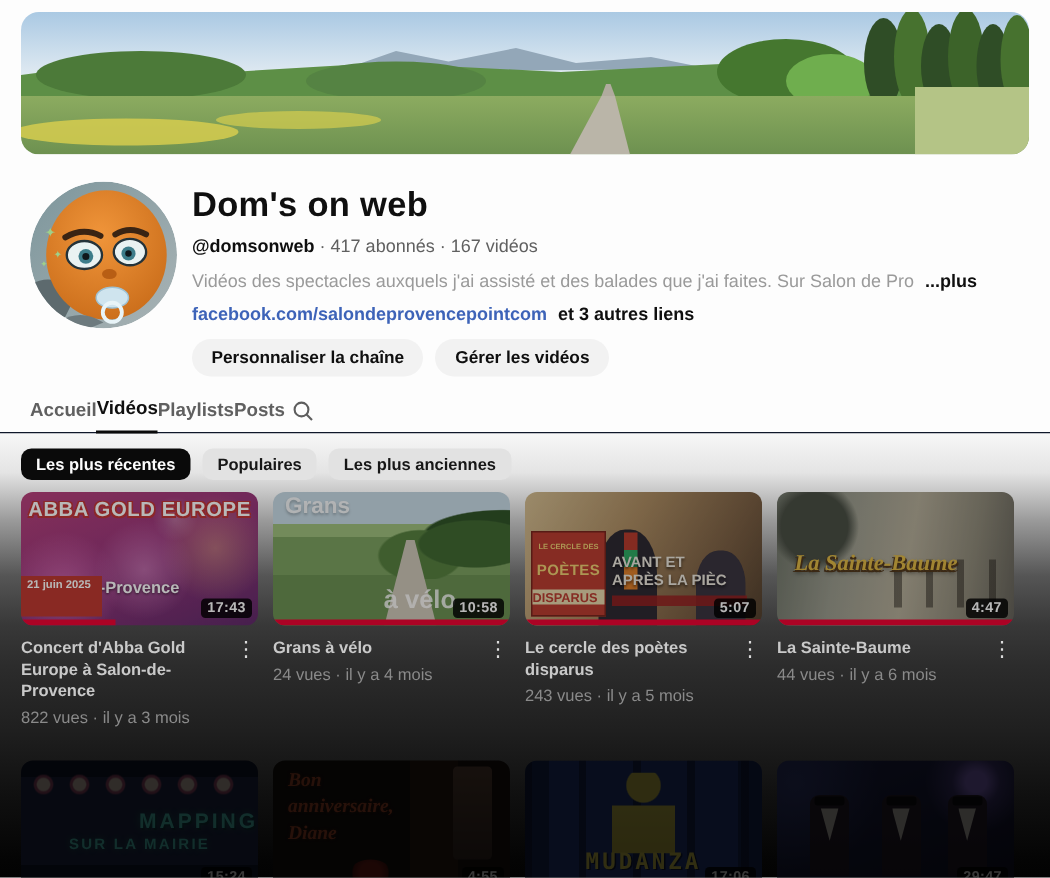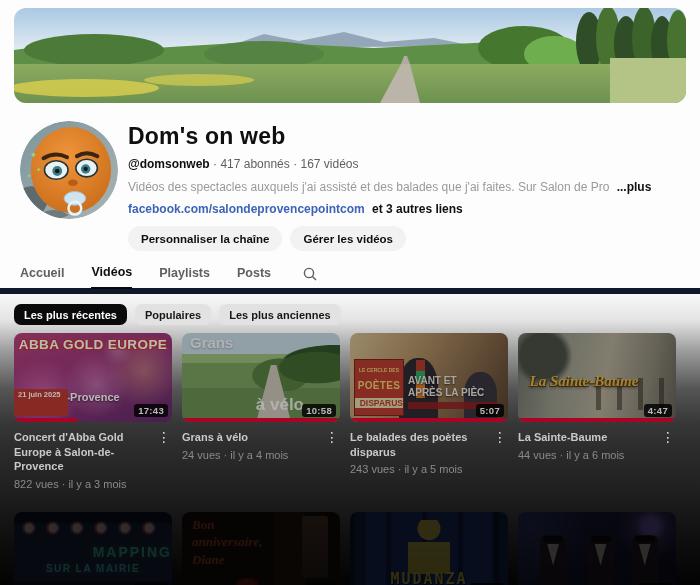--- a/index.html
+++ b/index.html
@@ -22,21 +22,21 @@
   .ch-desc .fade { color:#9a9a9a; }
   .ch-desc .more { font-weight:700; color:#0f0f0f; margin-left:4px; cursor:pointer; }
   .ch-links { margin-top:8px; font-size:12px; }
   .ch-links .link { color:#3d63b8; font-weight:700; text-decoration:none; cursor:pointer; }
   .ch-links .rest { color:#0f0f0f; font-weight:700; margin-left:4px; }
   .ch-buttons { margin-top:10px; display:flex; gap:8px; }
   .pill-btn { border:none; background:#f2f2f2; color:#0f0f0f; font-weight:700; font-size:11.5px;
     height:25px; padding:0 13px; border-radius:13px; cursor:pointer; font-family:inherit; }
 
   
-  .tabs { display:flex; align-items:flex-end; gap:27px; padding:14px 20px 0; border-bottom:6px solid #0f172a; }
+  .tabs { display:flex; align-items:flex-end; padding:14px 20px 0; border-bottom:1px solid #0f172a; }
   .tab { font-size:12.5px; font-weight:600; color:#606060; padding-bottom:8px; cursor:pointer; }
   .tab.active { color:#0f0f0f; font-weight:700; border-bottom:2px solid #0a0a0a; margin-bottom:-1px; }
   .tab-search { padding-bottom:6px; margin-left:4px; cursor:pointer; display:flex; }
 
   
   .dim-section { height:312px;
     background:linear-gradient(180deg,#f7f7f7 0px,#e4e4e4 26px,#9a9a9a 58px,#555 95px,
       #383838 128px,#2c2c2c 155px,#202020 195px,#101010 240px,#040404 285px,#000 312px); }
 
   .chips { display:flex; gap:8px; padding:10px 14px 0; }
@@ -87,21 +87,21 @@
   .t3::before { content:""; position:absolute; left:31%; bottom:0; width:25%; height:72%;
       background:#2e2a33; border-radius:45% 45% 0 0; }
   .t3::after { content:""; position:absolute; right:7%; bottom:0; width:21%; height:56%;
       background:#3a3440; border-radius:45% 45% 0 0; }
   .t3 .scarf { left:42%; top:30%; width:9px; height:38px; z-index:2;
       background:linear-gradient(#c0392b 0 30%,#27ae60 30% 60%,#e67e22 60% 100%); }
   .t3 .poster { left:4px; top:26px; width:50px; height:57px; z-index:3; background:#c23b2e;
       border:1px solid #7e241b; display:flex; flex-direction:column; align-items:center; justify-content:space-evenly; }
   .t3 .p1 { position:static; font-size:5px; font-weight:700; color:#f2d06b; }
   .t3 .p2 { position:static; font-size:10px; font-weight:800; color:#f2d06b; letter-spacing:.3px; }
-  .t3 .p3 { position:static; font-size:8.5px; font-weight:800; color:#c23b2e; background:#e8d9a8; width:100%; text-align:right; }
+  .t3 .p3 { position:static; font-size:8.5px; font-weight:800; color:#c23b2e; background:#e8d9a8; width:100%; text-align:left; }
   .t3 .cap1 { left:58px; top:42px; font-size:10px; font-weight:800; color:#ece7dc; text-shadow:0 1px 2px rgba(0,0,0,.6); z-index:3; }
   .t3 .cap2 { left:58px; top:54px; font-size:10px; font-weight:800; color:#ece7dc; text-shadow:0 1px 2px rgba(0,0,0,.6); z-index:3; }
   .t3 .strip { left:58px; top:69px; width:90px; height:7px; background:rgba(160,30,30,.85); z-index:3; }
 
   .t4 { background:linear-gradient(100deg,#6f7568 0%,#9b9c8d 28%,#b5ad97 55%,#8f8a78 80%,#66635a 100%); }
   .t4::before { content:""; position:absolute; left:-10px; top:-12px; width:70px; height:70px;
       background:radial-gradient(circle,#4a4f44 0 45%,transparent 60%); }
   .t4::after { content:""; position:absolute; right:6px; bottom:12px; width:90px; height:32px;
       background:repeating-linear-gradient(90deg, transparent 0 16px, rgba(40,35,28,.5) 16px 21px); }
   .t4 .headline { left:4px; right:30px; top:40px; text-align:center; z-index:3;
@@ -309,21 +309,21 @@
           <span class="p3">DISPARUS</span>
         </div>
         <span class="cap1">AVANT ET</span>
         <span class="cap2">APRÈS LA PIÈC</span>
         <span class="strip"></span>
         <span class="dur">5:07</span>
         <span class="prog" style="width: 100%;"></span>
       </div>
       <div class="info">
         <div class="txt">
-          <div class="v-title">Le balades des poètes disparus</div>
+          <div class="v-title">Le cercle des poètes disparus</div>
           <div class="v-meta">243 vues · il y a 5 mois</div>
         </div>
         <div class="kebab">⋮</div>
       </div>
     </div>
 
     <div class="card">
       <div class="thumb t4">
         <span class="headline">La Sainte-Baume</span>
         <span class="dur">4:47</span>

